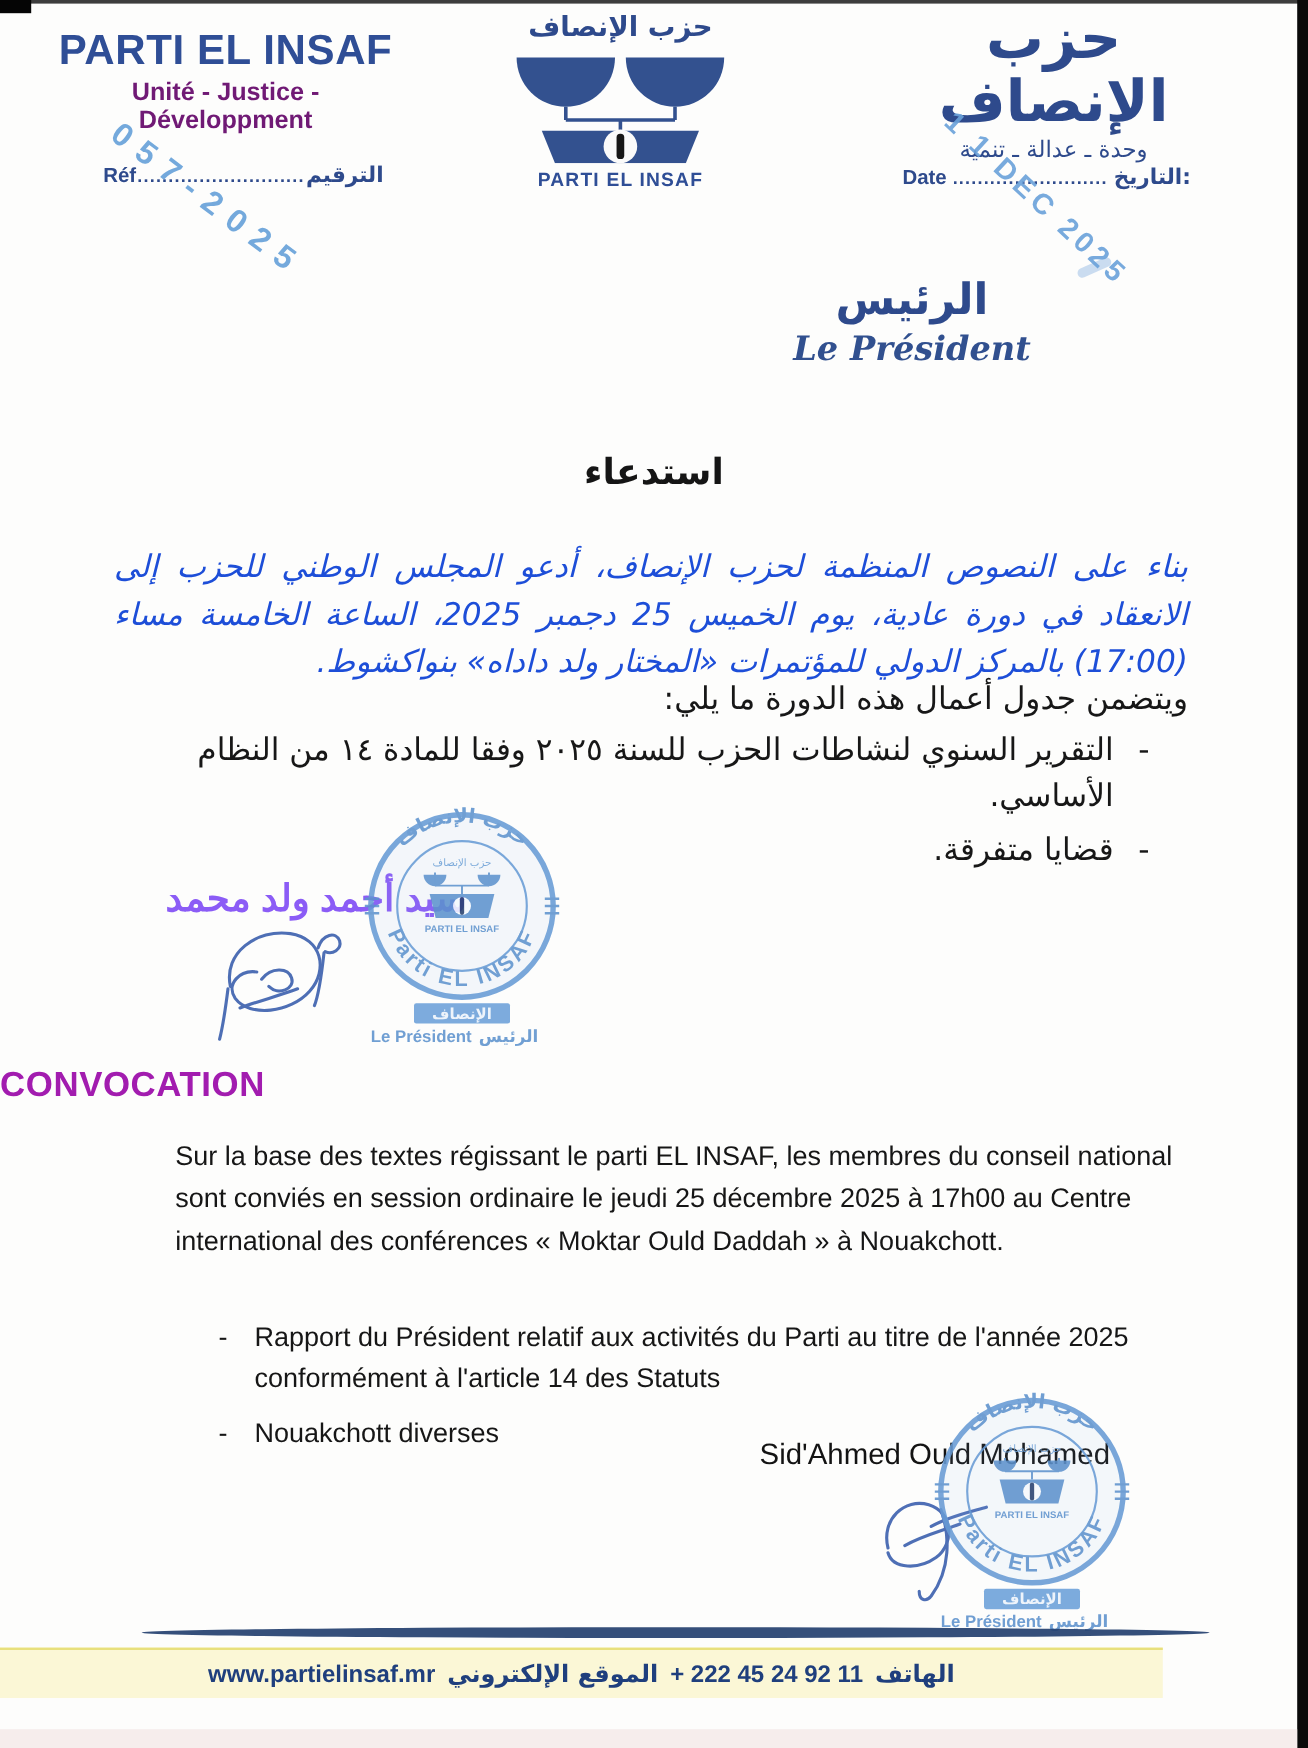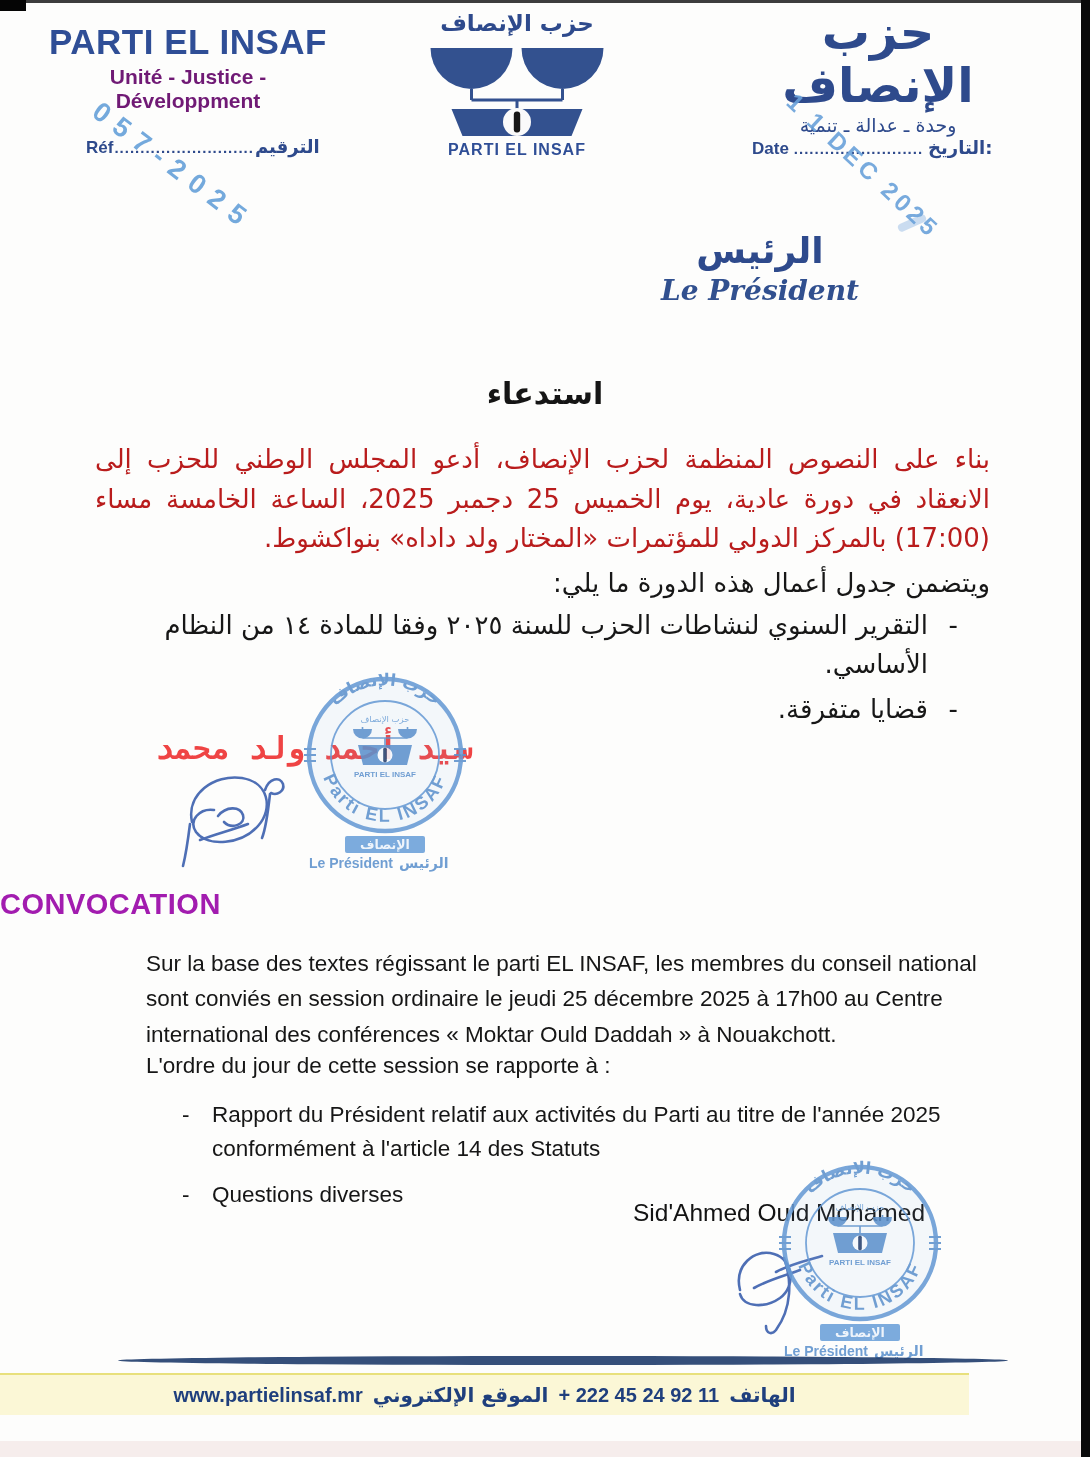--- a/index.html
+++ b/index.html
@@ -58,34 +58,34 @@
   .president { left:600px; top:230px; width:320px; text-align:center; }
   .president .ar { font-size:36px; font-weight:bold; color:#2e4a8c;
                    font-family:"DejaVu Sans", sans-serif; }
   .president .fr { font-size:28px; font-weight:bold; font-style:italic; color:#31508f;
                    font-family:"DejaVu Serif", serif; margin-top:3px; }
 
   
   .ar-heading { left:0; top:376px; width:1090px; text-align:center;
                 font-size:30px; font-weight:bold; color:#151515;
                 font-family:"DejaVu Sans", sans-serif; }
-  .ar-par { left:95px; top:440px; width:895px; direction:rtl; text-align:justify;
-            font-size:26px; color:#b91c1c; line-height:1.52;
-            font-family:"DejaVu Sans", sans-serif; }
+  .ar-par { left:95px; top:454px; width:895px; direction:rtl; text-align:justify;
+            font-size:26px; color:#1d4ed8; line-height:1.52;
+            font-family:"DejaVu Sans", sans-serif;font-style:italic; }
   .ar-intro { left:95px; top:568px; width:895px; direction:rtl; text-align:right;
               font-size:26px; color:#171717; font-family:"DejaVu Sans", sans-serif; }
   .ar-bullets { left:95px; top:606px; width:895px; direction:rtl;
                 font-size:26px; color:#171717; line-height:1.5;
                 font-family:"DejaVu Sans", sans-serif; }
   .ar-bullet { position:relative; padding-right:62px; text-align:right; }
   .ar-bullet + .ar-bullet { margin-top:6px; }
   .ar-bullet .dash { position:absolute; right:32px; top:0; }
 
-  .ar-signatory { left:155px; top:730px; font-size:31px; font-weight:bold; color:#ef4444;
-                  font-family:Liberation Mono, monospace; white-space:nowrap; }
+  .ar-signatory { left:138px; top:730px; font-size:31px; font-weight:bold; color:#8b5cf6;
+                  font-family:Liberation Sans, sans-serif; white-space:nowrap; }
 
   
   .fr-heading { left:0; top:888px; width:1090px; text-align:left;
                 font-size:29px; font-weight:bold; letter-spacing:.5px; color:#a21caf; }
   .fr-par { left:146px; top:946px; width:858px; font-size:22.5px; color:#161616; line-height:1.57; }
   .fr-intro { left:146px; top:1053px; font-size:22.5px; color:#161616; }
   .fr-bullets { left:146px; top:1098px; width:858px; font-size:22.5px; color:#161616; line-height:1.5; }
   .fr-bullet { position:relative; padding-left:66px; }
   .fr-bullet + .fr-bullet { margin-top:12px; }
   .fr-bullet .dash { position:absolute; left:36px; top:0; }
@@ -211,29 +211,28 @@
       </g>
       <rect x="50" y="164" width="80" height="17" rx="2" fill="#6ba0d9"></rect>
       <text x="90" y="177" text-anchor="middle" font-size="12.5" font-weight="bold" fill="#ecf3fb" font-family="'DejaVu Sans',sans-serif">الإنصاف</text>
       <text x="98" y="196" text-anchor="end" font-size="14" font-weight="bold" fill="#5d92cd">Le Président</text>
       <text x="104" y="196" font-size="14" font-weight="bold" fill="#5d92cd" font-family="'DejaVu Sans',sans-serif">الرئيس</text>
     </g>
   </svg>
 
   <div class="abs fr-heading">CONVOCATION</div>
   <div class="abs fr-par">Sur la base des textes régissant le parti EL INSAF, les membres du conseil national sont conviés en session ordinaire le jeudi 25 décembre 2025 à 17h00 au Centre international des conférences « Moktar Ould Daddah » à Nouakchott.</div>
-  <div class="abs fr-intro">L'ordre du jour de cette session se rapporte à :</div>
   <div class="abs fr-bullets">
     <div class="fr-bullet">
       <span class="dash">-</span>
       <span>Rapport du Président relatif aux activités du Parti au titre de l'année 2025 conformément à l'article 14 des Statuts</span>
     </div>
     <div class="fr-bullet">
       <span class="dash">-</span>
-      <span>Questions diverses</span>
+      <span>Nouakchott diverses</span>
     </div>
   </div>
   <div class="abs fr-signatory">Sid'Ahmed Ould Mohamed</div>
 
   <svg class="abs sig2" width="120" height="115" viewBox="0 0 120 115">
     <g fill="none" stroke="#3c60ae" stroke-width="2.6" stroke-linecap="round" opacity=".9">
       <path d="M 14 62 C 8 38 28 20 48 26 C 68 32 70 58 54 70 C 40 80 18 80 14 66"></path>
       <path d="M 28 60 C 42 52 58 48 74 42"></path>
       <path d="M 50 44 C 64 36 82 32 96 28"></path>
       <path d="M 58 30 C 66 52 66 80 50 102 C 46 107 40 106 40 98"></path>

